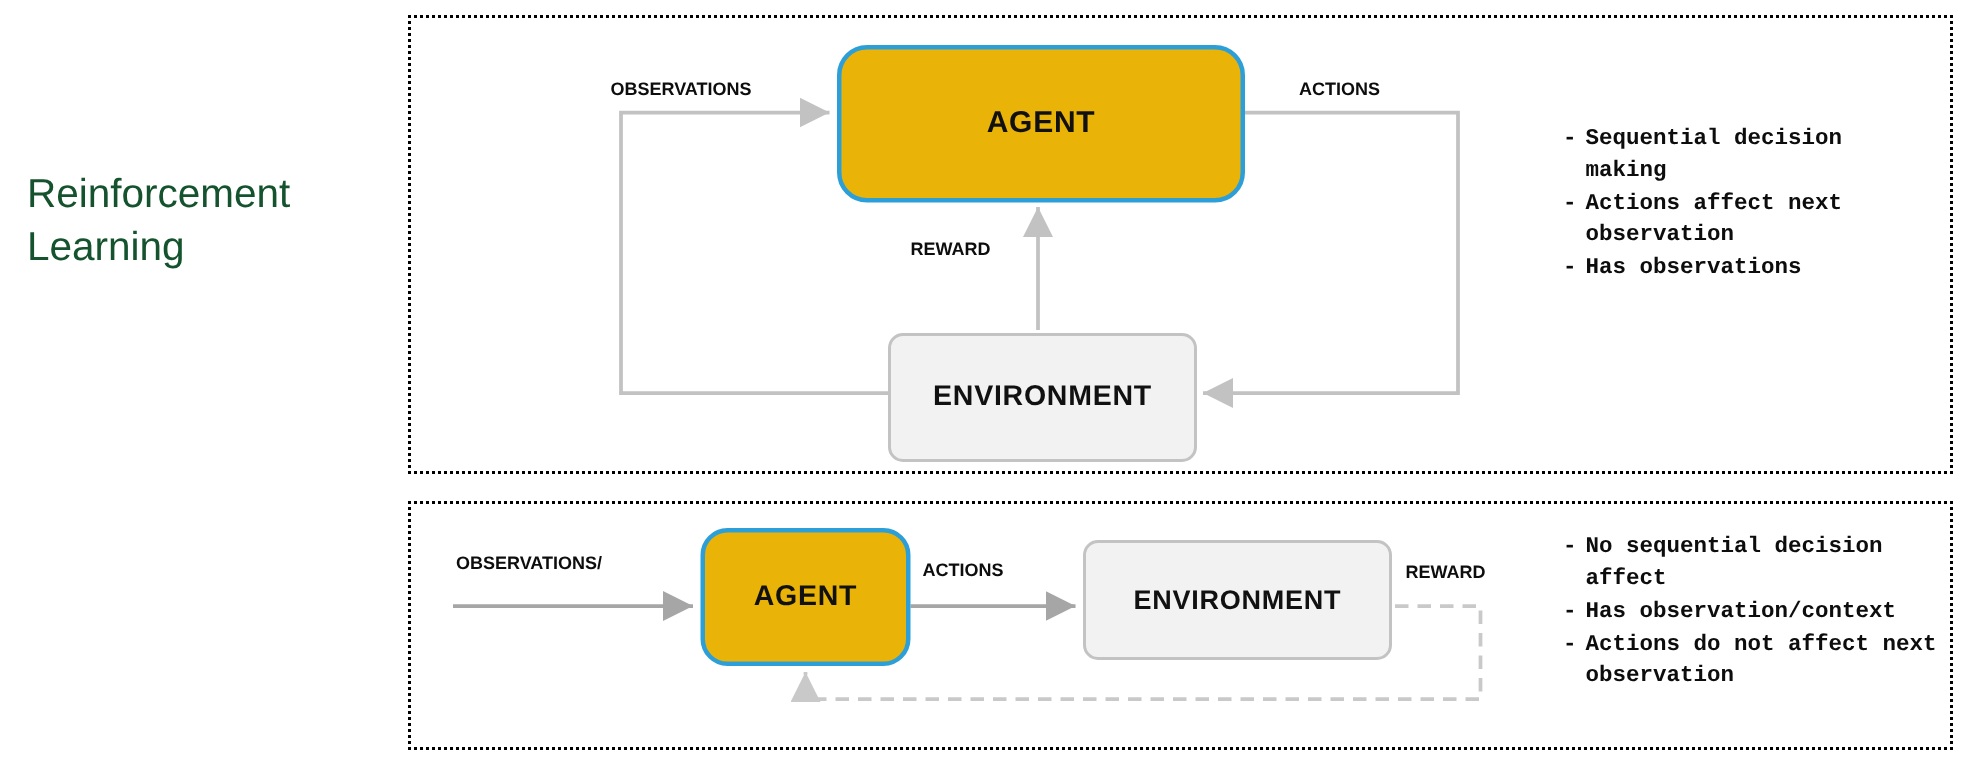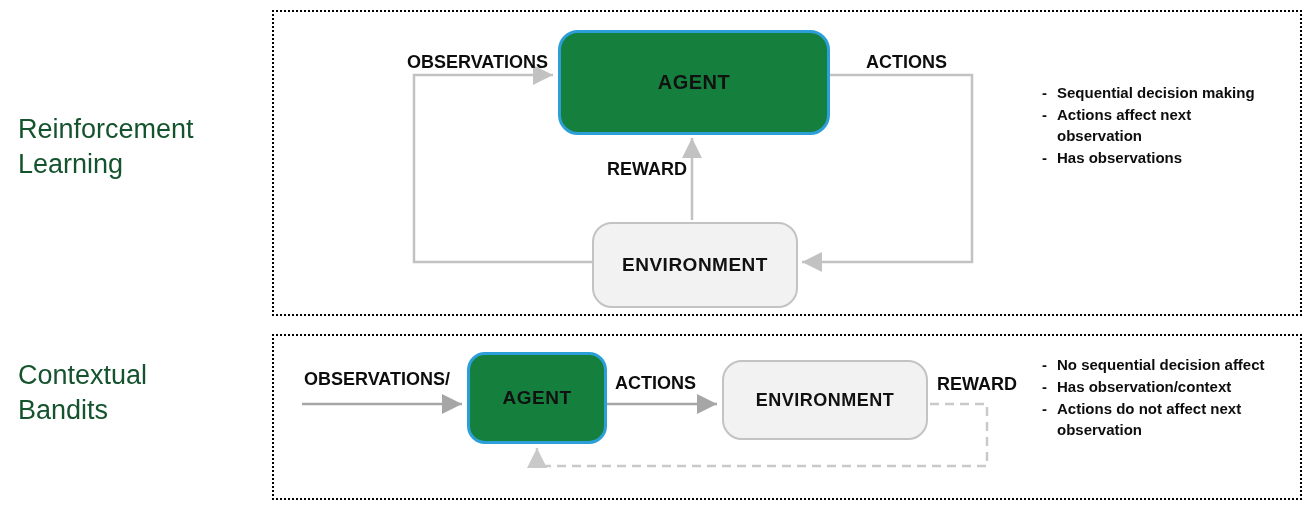--- a/index.html
+++ b/index.html
@@ -34,48 +34,49 @@
   .node {
     position: absolute;
     display: flex;
     align-items: center;
     justify-content: center;
     font-weight: bold;
     color: #111111;
     letter-spacing: 0.5px;
   }
   .node.agent {
-    background: #15803d;
+    background: #eab308;
     border: 3px solid #2D9FD8;
     border-radius: 20px;
     font-size: 20px;
   }
   .node.env {
     background: #F2F2F2;
     border: 2px solid #C3C3C3;
-    border-radius: 20px;
+    border-radius: 10px;
     font-size: 19px;
   }
 
   .wire-label {
     position: absolute;
     font-weight: bold;
-    font-size: 18px;
+    font-size: 12px;
     color: #0d0d0d;
     white-space: nowrap;
   }
   .wire-label.two-line { white-space: normal; line-height: 1.55; }
 
   .bullets {
     position: absolute;
     list-style: none;
     font-weight: bold;
     font-size: 15px;
     color: #0d0d0d;
     line-height: 1.4;
+    font-family: Liberation Mono, monospace;
   }
   .bullets li {
     position: relative;
     padding-left: 17px;
     margin-bottom: 1px;
   }
   .bullets li::before {
     content: "-";
     position: absolute;
     left: 2px;
@@ -91,21 +92,20 @@
   #cb-agent { left: 193px; top: 16px;  width: 140px; height: 92px; border-radius: 18px; font-size: 19px; }
   #cb-env   { left: 448px; top: 24px;  width: 206px; height: 80px; font-size: 18px; }
 </style>
 </head>
 <body>
 
 <div class="canvas">
 
   <div class="side-title" id="title-rl">Reinforcement Learning</div>
 
-  <div class="side-title" id="title-cb">Contextual Bandits</div>
 
   <div class="panel" id="panel-rl">
 
     <svg class="wires" width="1026" height="302" viewBox="0 0 1026 302">
       <defs>
         <marker id="ah-top" markerWidth="10" markerHeight="10" refX="8" refY="4" orient="auto">
           <path d="M0,0 L8,4 L0,8 Z" fill="#C2C2C2"></path>
         </marker>
       </defs>
 

